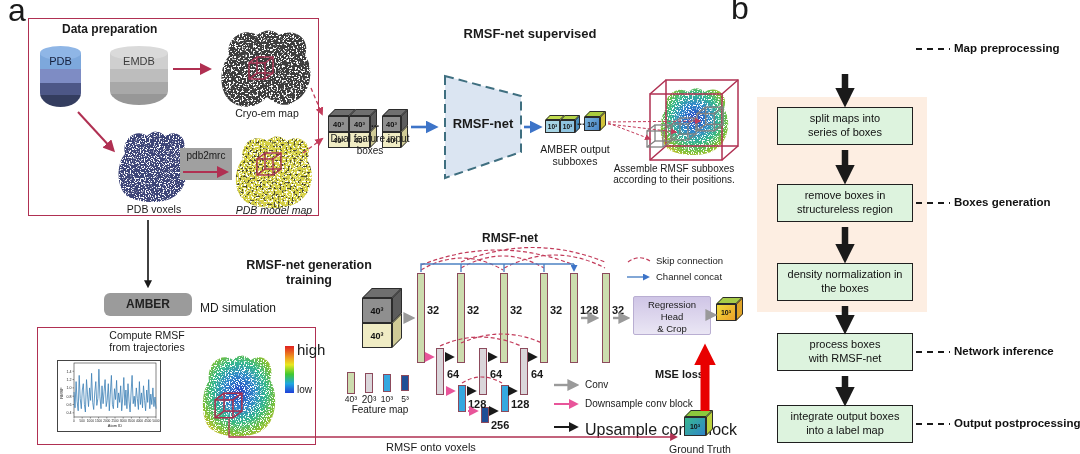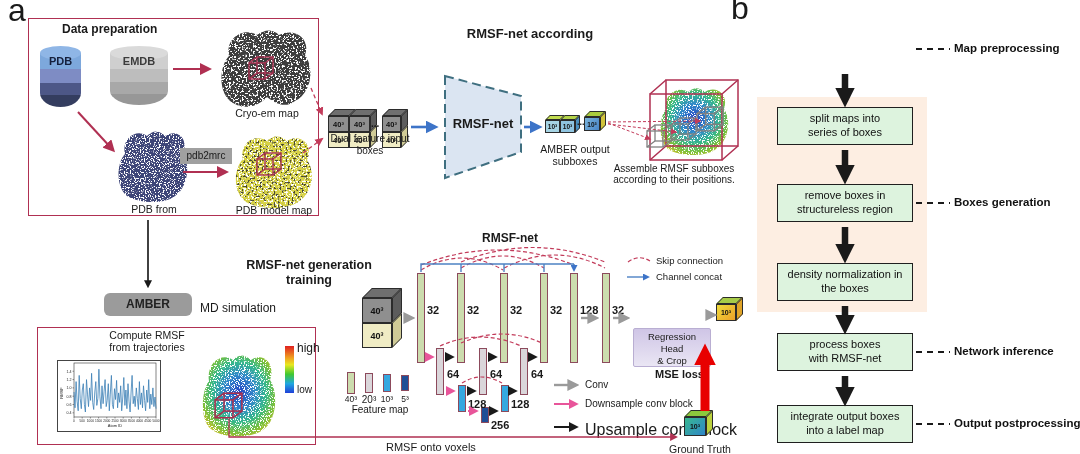--- a/index.html
+++ b/index.html
@@ -6,35 +6,35 @@
   #canvas{position:relative;width:1080px;height:454px;background:#fff;overflow:hidden;
     font-family:"Liberation Sans","DejaVu Sans",sans-serif;color:#111;}
   .abs{position:absolute;}
   .lbl{position:absolute;color:#1a1a1a;}
   .ctr{text-align:center;}
   .b{font-weight:700;}
   
   .cyl{position:absolute;}
   .cyl .body{position:absolute;left:0;right:0;top:7px;bottom:0;border-radius:0 0 50% 50%/0 0 14px 14px;}
   .cyl .cap{position:absolute;left:0;right:0;top:0;height:14px;border-radius:50%;}
-  .cyl .tag{position:absolute;left:0;right:0;top:9px;text-align:center;font-weight:700;}
+  .cyl .tag{position:absolute;left:0;right:0;top:9px;text-align:center;font-weight:400;}
   
   .cube{position:absolute;}
   .cf,.ct,.cs{position:absolute;box-sizing:border-box;border:1px solid #2b2b2b;}
   .cf{display:flex;align-items:center;justify-content:center;font-weight:700;}
   .ct{transform:skewX(-45deg);transform-origin:0 100%;}
   .cs{transform:skewY(-45deg);transform-origin:0 0;}
   
   .bar{position:absolute;box-sizing:border-box;border:1px solid #8c4a5c;}
   
   .fbox{position:absolute;left:777px;width:136px;height:38px;background:#ddf3de;border:1.5px solid #1f1f1f;
     display:flex;align-items:center;justify-content:center;text-align:center;font-size:11px;line-height:1.25;box-sizing:border-box;}
   .anno{position:absolute;left:954px;font-weight:700;font-size:11.5px;white-space:nowrap;}
   .redbox{position:absolute;border:1.6px solid #b03052;box-sizing:border-box;}
-  .prelines{white-space:pre-line;margin-top:32px;}
+  .prelines{white-space:pre-line;}
 </style>
 </head>
 <body>
 
 <div id="canvas">
 
   <svg width="0" height="0" class="abs" aria-hidden="true">
     <defs>
       <filter id="speck1" x="-10%" y="-10%" width="120%" height="120%">
         <feTurbulence type="fractalNoise" baseFrequency="0.55" numOctaves="3" seed="7" result="n"></feTurbulence>
@@ -116,35 +116,35 @@
       <path d="M20,80 C2,72 4,42 14,32 C10,13 30,3 42,11 C50,5 58,5 64,11 C80,3 96,15 90,31 C100,45 96,69 80,77 C70,85 60,79 52,73 C44,82 30,86 20,80 Z" fill="#3c3c3c"></path>
     </g>
   </svg>
   <div class="lbl ctr" style="left:222px;top:107px;width:90px;font-size:10.5px;">Cryo-em map</div>
 
   <svg class="abs" style="left:113px;top:126px;z-index:2" width="80" height="78" viewBox="0 0 80 78">
     <g filter="url(#speck2)">
       <path d="M14,70 C2,60 4,36 12,28 C8,12 24,2 34,10 C40,4 46,4 52,10 C64,2 76,12 70,28 C78,40 74,62 62,70 C52,78 28,78 14,70 Z" fill="#3d4478"></path>
     </g>
   </svg>
-  <div class="lbl ctr" style="left:118px;top:203px;width:72px;font-size:10.5px;">PDB from</div>
-
-  <div class="lbl ctr" style="left:180px;top:148px;width:52px;height:16px;background:#a0a0a0;font-size:10px;line-height:16px;z-index:2;">pdb2mrc</div>
+  <div class="lbl ctr" style="left:118px;top:203px;width:72px;font-size:10.5px;">PDB voxels</div>
+
+  <div class="lbl ctr" style="left:180px;top:148px;width:52px;height:32px;background:#a0a0a0;font-size:10px;line-height:16px;z-index:2;">pdb2mrc</div>
 
   <svg class="abs" style="left:230px;top:130px;z-index:2" width="86" height="78" viewBox="0 0 86 78">
     <g filter="url(#speck1)">
       <path d="M16,72 C2,62 4,38 13,29 C9,13 26,3 37,11 C44,5 50,5 57,11 C70,3 84,14 77,30 C86,42 82,64 68,72 C56,80 30,80 16,72 Z" fill="#d6d145"></path>
     </g>
     <g filter="url(#speckDark)">
       <path d="M16,72 C2,62 4,38 13,29 C9,13 26,3 37,11 C44,5 50,5 57,11 C70,3 84,14 77,30 C86,42 82,64 68,72 C56,80 30,80 16,72 Z" fill="#4a4a30"></path>
     </g>
   </svg>
-  <div class="lbl ctr" style="left:228px;top:204px;width:92px;font-size:10.5px;">PDB model map</div>
-
-  <div class="lbl b ctr" style="left:460px;top:26px;width:140px;font-size:13px;">RMSF-net according</div>
+  <div class="lbl ctr" style="left:228px;top:204px;width:92px;font-size:10.5px;font-style:italic;">PDB model map</div>
+
+  <div class="lbl b ctr" style="left:460px;top:26px;width:140px;font-size:13px;">RMSF-net supervised</div>
 
   <div class="cube" style="left:328px;top:109px;font-size:7.5px;">
     <div class="ct" style="left:0;top:0;width:21px;height:7px;background:#6f6f6f;"></div>
     <div class="ct" style="left:21px;top:0;width:21px;height:7px;background:#6f6f6f;"></div>
     <div class="cs" style="left:42px;top:7px;width:7px;height:16px;background:#5c5c5c;"></div>
     <div class="cs" style="left:42px;top:23px;width:7px;height:16px;background:#cfca96;"></div>
     <div class="cf" style="left:0;top:7px;width:21px;height:16px;background:#8f8f8f;">40³</div>
     <div class="cf" style="left:21px;top:7px;width:21px;height:16px;background:#8f8f8f;">40³</div>
     <div class="cf" style="left:0;top:23px;width:21px;height:16px;background:#f0ecc4;">40³</div>
     <div class="cf" style="left:21px;top:23px;width:21px;height:16px;background:#f0ecc4;">40³</div>
@@ -233,21 +233,21 @@
       </svg>
   </div>
 
   <svg class="abs" style="left:198px;top:349px;z-index:2" width="82" height="90" viewBox="0 0 82 90">
     <g filter="url(#speck2)">
       <path d="M13,80 C2,72 3,42 11,32 C8,14 24,3 35,11 C41,5 46,5 53,11 C64,3 78,13 72,31 C81,44 78,72 66,80 C55,90 25,90 13,80 Z" fill="url(#gRainbow)"></path>
     </g>
   </svg>
 
   <div class="abs" style="left:285px;top:346px;width:9px;height:47px;z-index:2;background:linear-gradient(#e02020,#f0a020 25%,#e8e820 40%,#40c830 60%,#20a8e0 80%,#2040d8);"></div>
-  <div class="lbl" style="left:297px;top:341px;font-size:12px;">high</div>
+  <div class="lbl" style="left:297px;top:341px;font-size:15px;">high</div>
   <div class="lbl" style="left:297px;top:384px;font-size:10px;">low</div>
 
   <div class="lbl" style="left:386px;top:441px;font-size:11px;">RMSF onto voxels</div>
 
   <div class="lbl b ctr" style="left:455px;top:231px;width:110px;font-size:12px;">RMSF-net</div>
 
   <div class="cube" style="left:362px;top:288px;font-size:9px;">
     <div class="ct" style="left:0;top:0;width:30px;height:10px;background:#6f6f6f;"></div>
     <div class="cs" style="left:30px;top:10px;width:10px;height:25px;background:#5c5c5c;"></div>
     <div class="cs" style="left:30px;top:35px;width:10px;height:25px;background:#cfca96;"></div>

